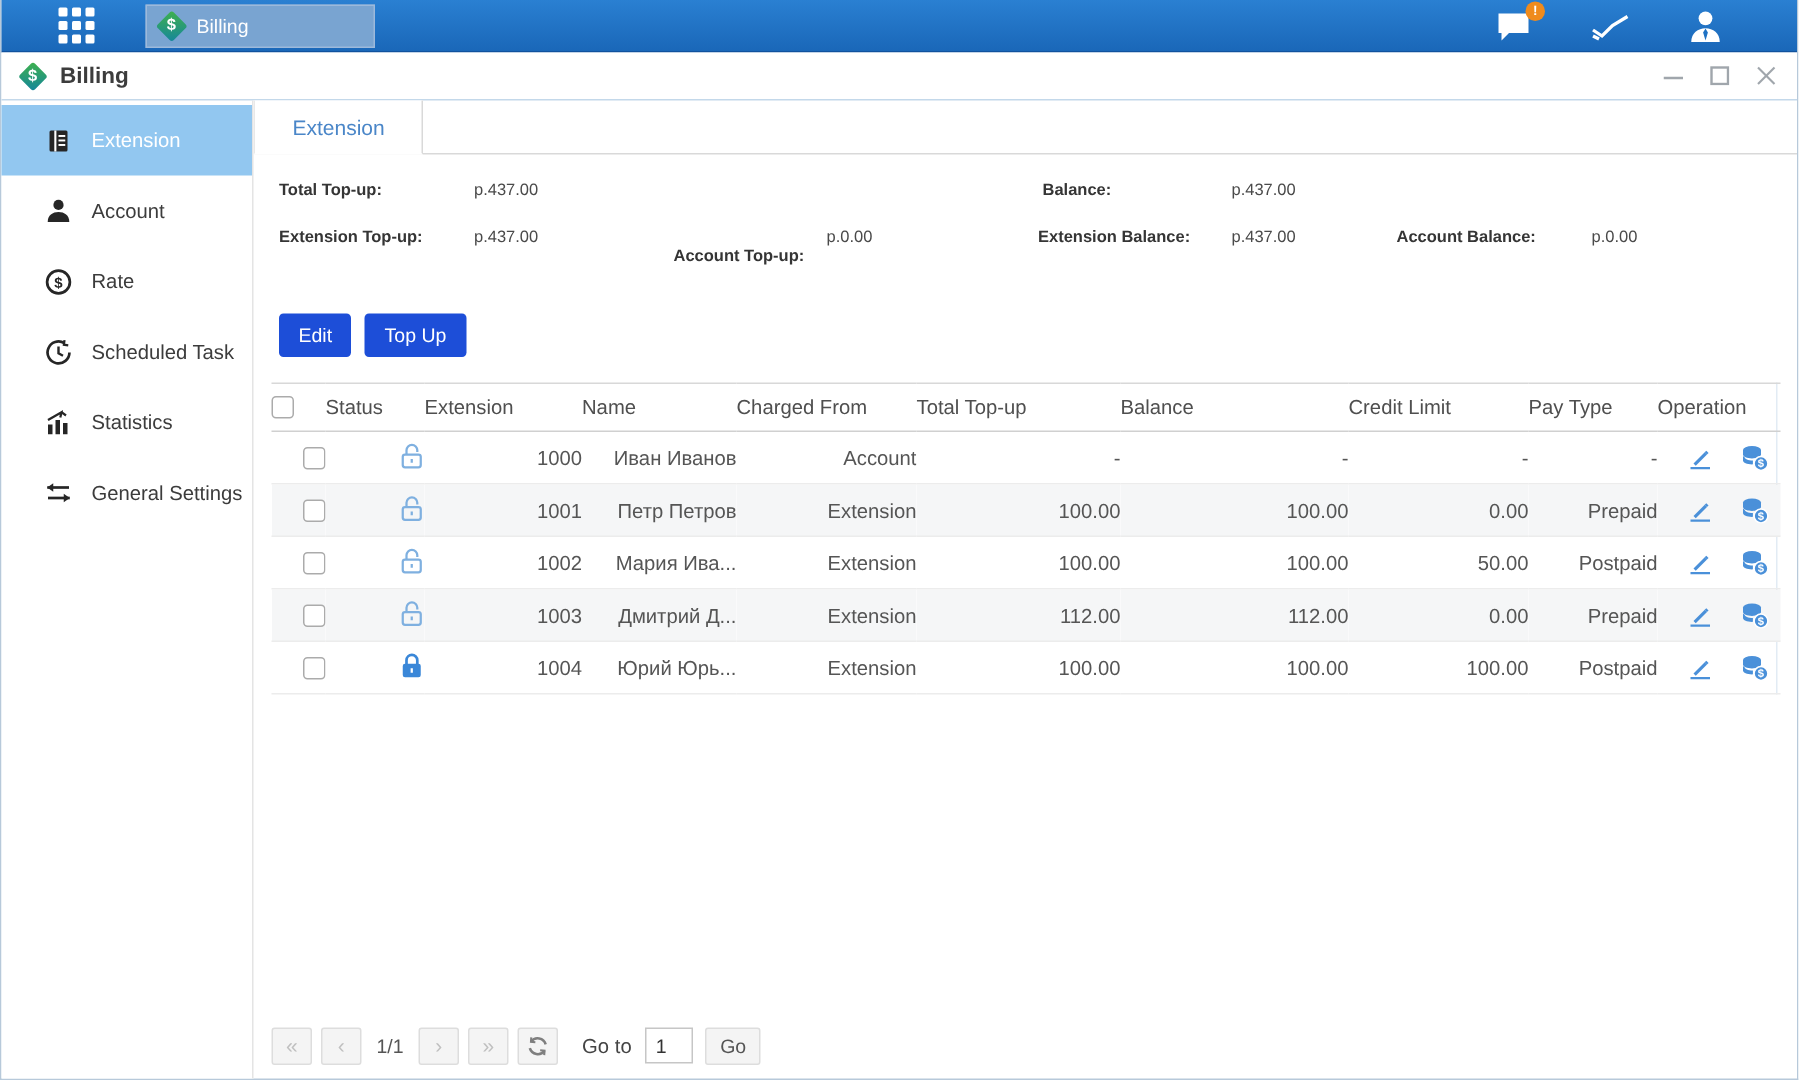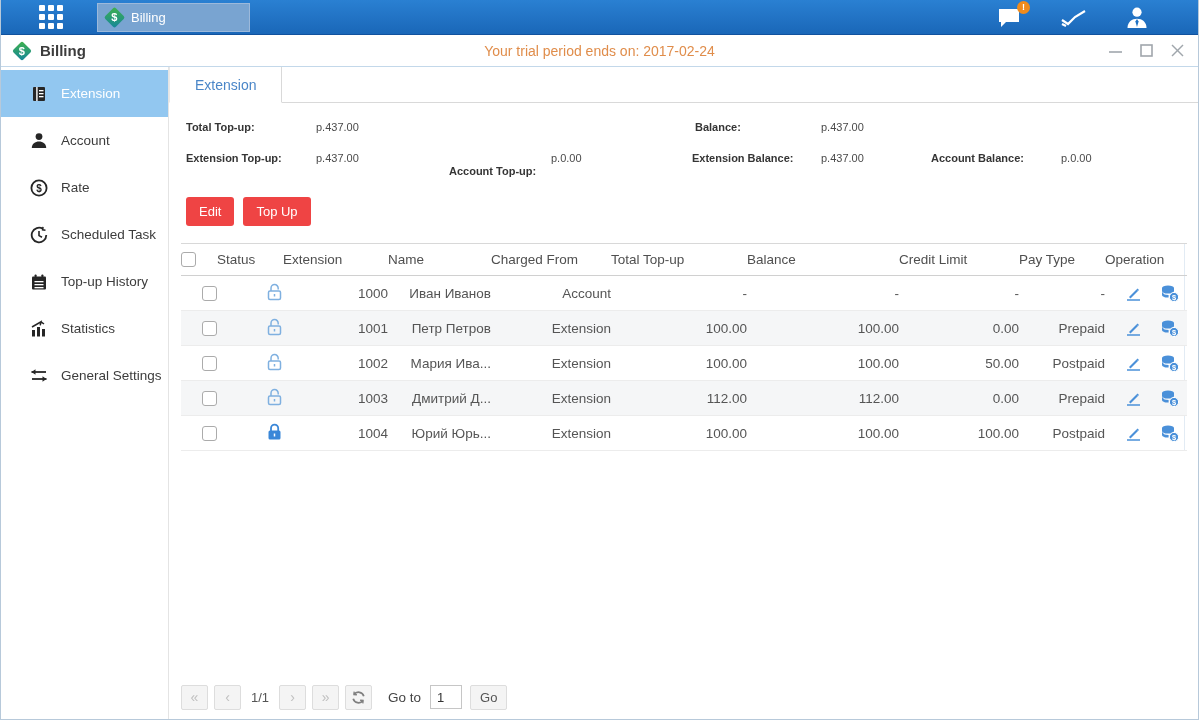--- a/index.html
+++ b/index.html
@@ -38,21 +38,21 @@
   .content { flex:1; position:relative; display:flex; flex-direction:column; min-width:0; }
   .tab-row { height:36px; flex:0 0 36px; border-bottom:1px solid #d9d9d9; display:flex; }
   .tab { height:36px; margin-bottom:-1px; padding:0 25px; display:flex; align-items:center; background:#fff; border:1px solid #d9d9d9; border-top:none; border-bottom:1px solid #fff; color:#4a86c8; font-size:14px; cursor:pointer; border-left-color:#e8e8e8; }
 
   .summary { position:relative; height:90px; flex:0 0 90px; font-size:11px; }
   .summary span { position:absolute; white-space:nowrap; }
   .summary .lab { font-weight:bold; color:#353535; }
   .summary .val { color:#4a4a4a; }
 
   .btn-row { display:flex; gap:9px; margin:4px 0 0 17px; }
-  .btn { background:#ef4444; color:#fff; border:none; border-radius:3px; font-size:13px; padding:7px 13px; cursor:pointer; font-family:inherit; }
+  .btn { background:#1d4ed8; color:#fff; border:none; border-radius:3px; font-size:13px; padding:7px 13px; cursor:pointer; font-family:inherit;margin-top:12px; }
 
   
   .tablewrap { margin:17px 13px 0 12px; border-right:1px solid #e2ebf4; }
   table { width:100%; border-collapse:collapse; table-layout:fixed; }
   thead th { border-top:1px solid #d8d8d8; border-bottom:1px solid #d0d0d0; height:32px; font-weight:normal; font-size:13.5px; color:#4f4f4f; text-align:left; }
   tbody td { height:35px; border-bottom:1px solid #ececec; font-size:13.5px; color:#555; text-align:right; overflow:hidden; white-space:nowrap; }
   tbody tr:nth-child(even) { background:#f5f6f7; }
   .checkbox { display:inline-block; width:15px; height:15px; border:1px solid #ababab; border-radius:3px; background:#fff; vertical-align:middle; cursor:pointer; }
   .op-cell svg { margin:0 7px; vertical-align:middle; cursor:pointer; }
 
@@ -113,21 +113,20 @@
           </svg>
       </span>
     </div>
   </div>
 
   <div class="titlebar">
     <span class="diamond">
         <b>$</b>
       </span>
     <span class="win-title">Billing</span>
-    <span class="trial">Your trial period ends on: 2017-02-24</span>
     <span class="win-ctrls">
       <span class="wc">
           <svg width="13" height="13">
             <line x1="0" y1="8" x2="13" y2="8" stroke="#a0a6ac" stroke-width="1.6"></line>
           </svg>
         </span>
       <span class="wc">
           <svg width="13" height="13">
             <rect x="1" y="1" width="11" height="11" fill="none" stroke="#a0a6ac" stroke-width="1.6"></rect>
           </svg>
@@ -168,31 +167,20 @@
           </svg>
         <span class="lbl">Rate</span>
       </div>
       <div class="side-item">
         <svg width="18" height="18" viewBox="0 0 18 18" fill="none" stroke="#262626" stroke-width="1.8">
             <path d="M16.3 9a7.3 7.3 0 1 1-3.4-6.2"></path>
             <path d="M13 0.8 l-0.4 3 2.9 0.4" stroke-width="1.5"></path>
             <polyline points="9,5 9,9.6 12,11.2" stroke-width="1.6"></polyline>
           </svg>
         <span class="lbl">Scheduled Task</span>
-      </div>
-      <div class="side-item">
-        <svg width="18" height="18" viewBox="0 0 18 18" fill="#262626">
-            <rect x="2" y="3.5" width="14" height="13" rx="1"></rect>
-            <rect x="4.6" y="1.4" width="2" height="3.6" rx="0.8"></rect>
-            <rect x="11.4" y="1.4" width="2" height="3.6" rx="0.8"></rect>
-            <rect x="4.5" y="8" width="9" height="1.3" fill="#fff"></rect>
-            <rect x="4.5" y="11" width="9" height="1.3" fill="#fff"></rect>
-            <rect x="4.5" y="14" width="9" height="1.3" fill="#fff"></rect>
-          </svg>
-        <span class="lbl">Top-up History</span>
       </div>
       <div class="side-item">
         <svg width="18" height="18" viewBox="0 0 18 18" fill="#262626">
             <rect x="2" y="10" width="3" height="6.5"></rect>
             <rect x="7" y="7" width="3" height="9.5"></rect>
             <rect x="12" y="9" width="3" height="7.5"></rect>
             <path d="M2 7 L11 1.8 l-0.8 3.6 M11 1.8 l3 2.2" fill="none" stroke="#262626" stroke-width="1.5"></path>
           </svg>
         <span class="lbl">Statistics</span>
       </div>

